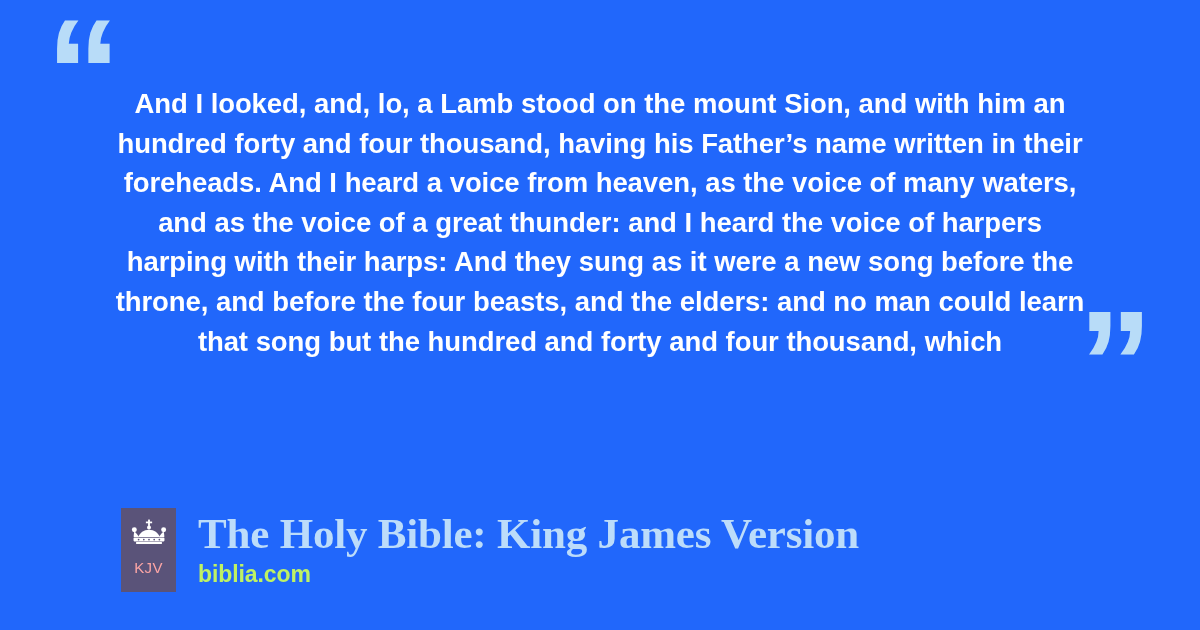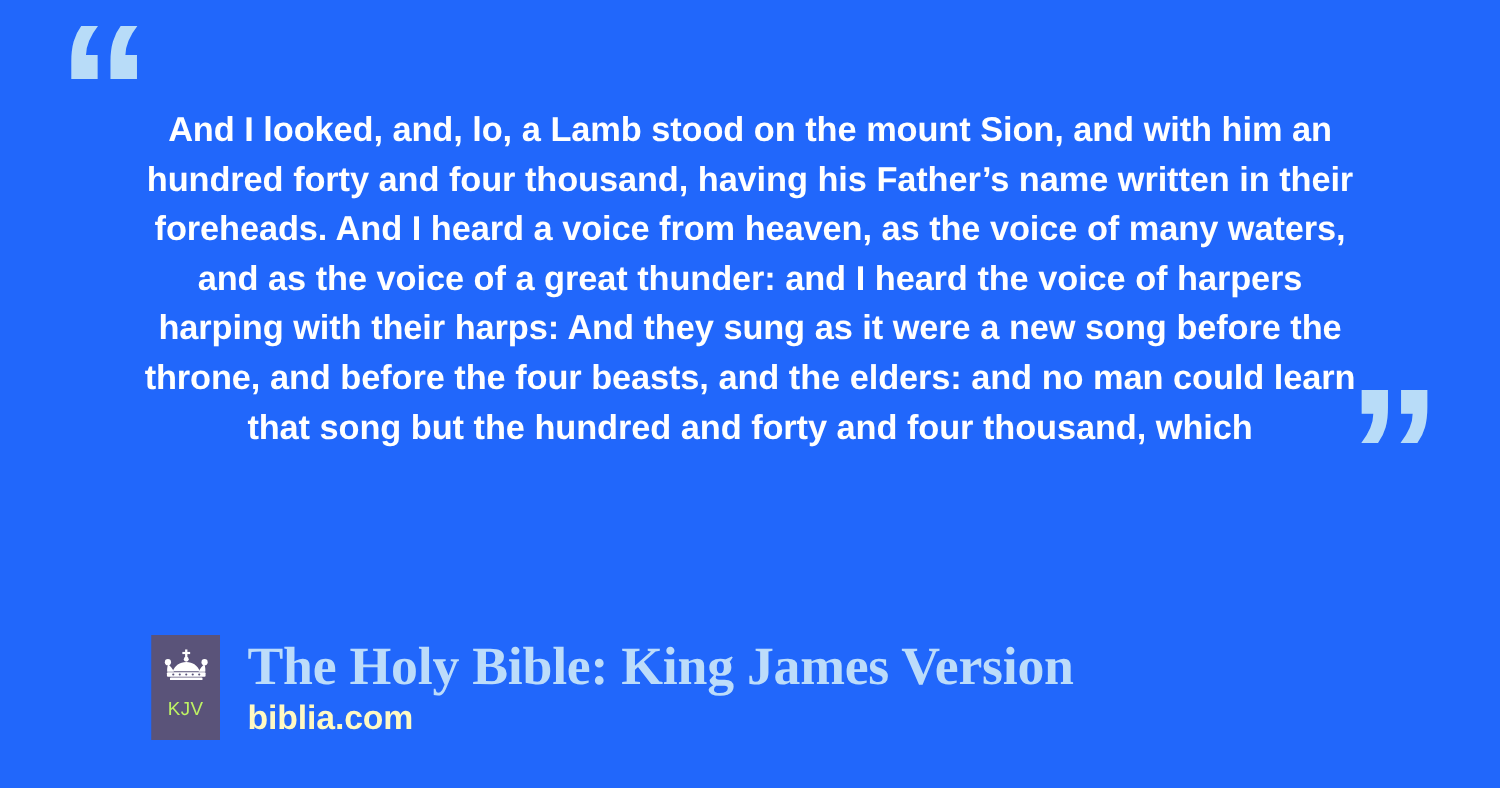--- a/index.html
+++ b/index.html
@@ -83,21 +83,21 @@
     padding-top: 11px;
     box-sizing: border-box;
   }
   .logo-crown {
     width: 38px;
     height: 30px;
     display: block;
   }
   .logo-abbr {
     margin-top: 11px;
-    color: #bef264;
+    color: #fca5a5;
     font-family: "Liberation Sans", sans-serif;
     font-weight: 400;
     font-size: 15px;
     line-height: 1;
     letter-spacing: 0.3px;
   }
 
   .footer-text {
     margin-left: 22px;
     padding-top: 1px;
@@ -108,24 +108,24 @@
     color: #bcdcfa;
     font-family: Liberation Serif, serif;
     font-weight: 700;
     font-size: 43px;
     line-height: 50px;
     letter-spacing: -0.2px;
     white-space: nowrap;
   }
   .footer-site {
     margin-top: 1px;
-    color: #fef9c3;
+    color: #bef264;
     font-family: "Liberation Sans", sans-serif;
     font-weight: 700;
-    font-size: 27px;
+    font-size: 23px;
     line-height: 28px;
     letter-spacing: -0.1px;
     white-space: nowrap;
   }
 </style>
 </head>
 <body>
 
 <div class="card">
 

